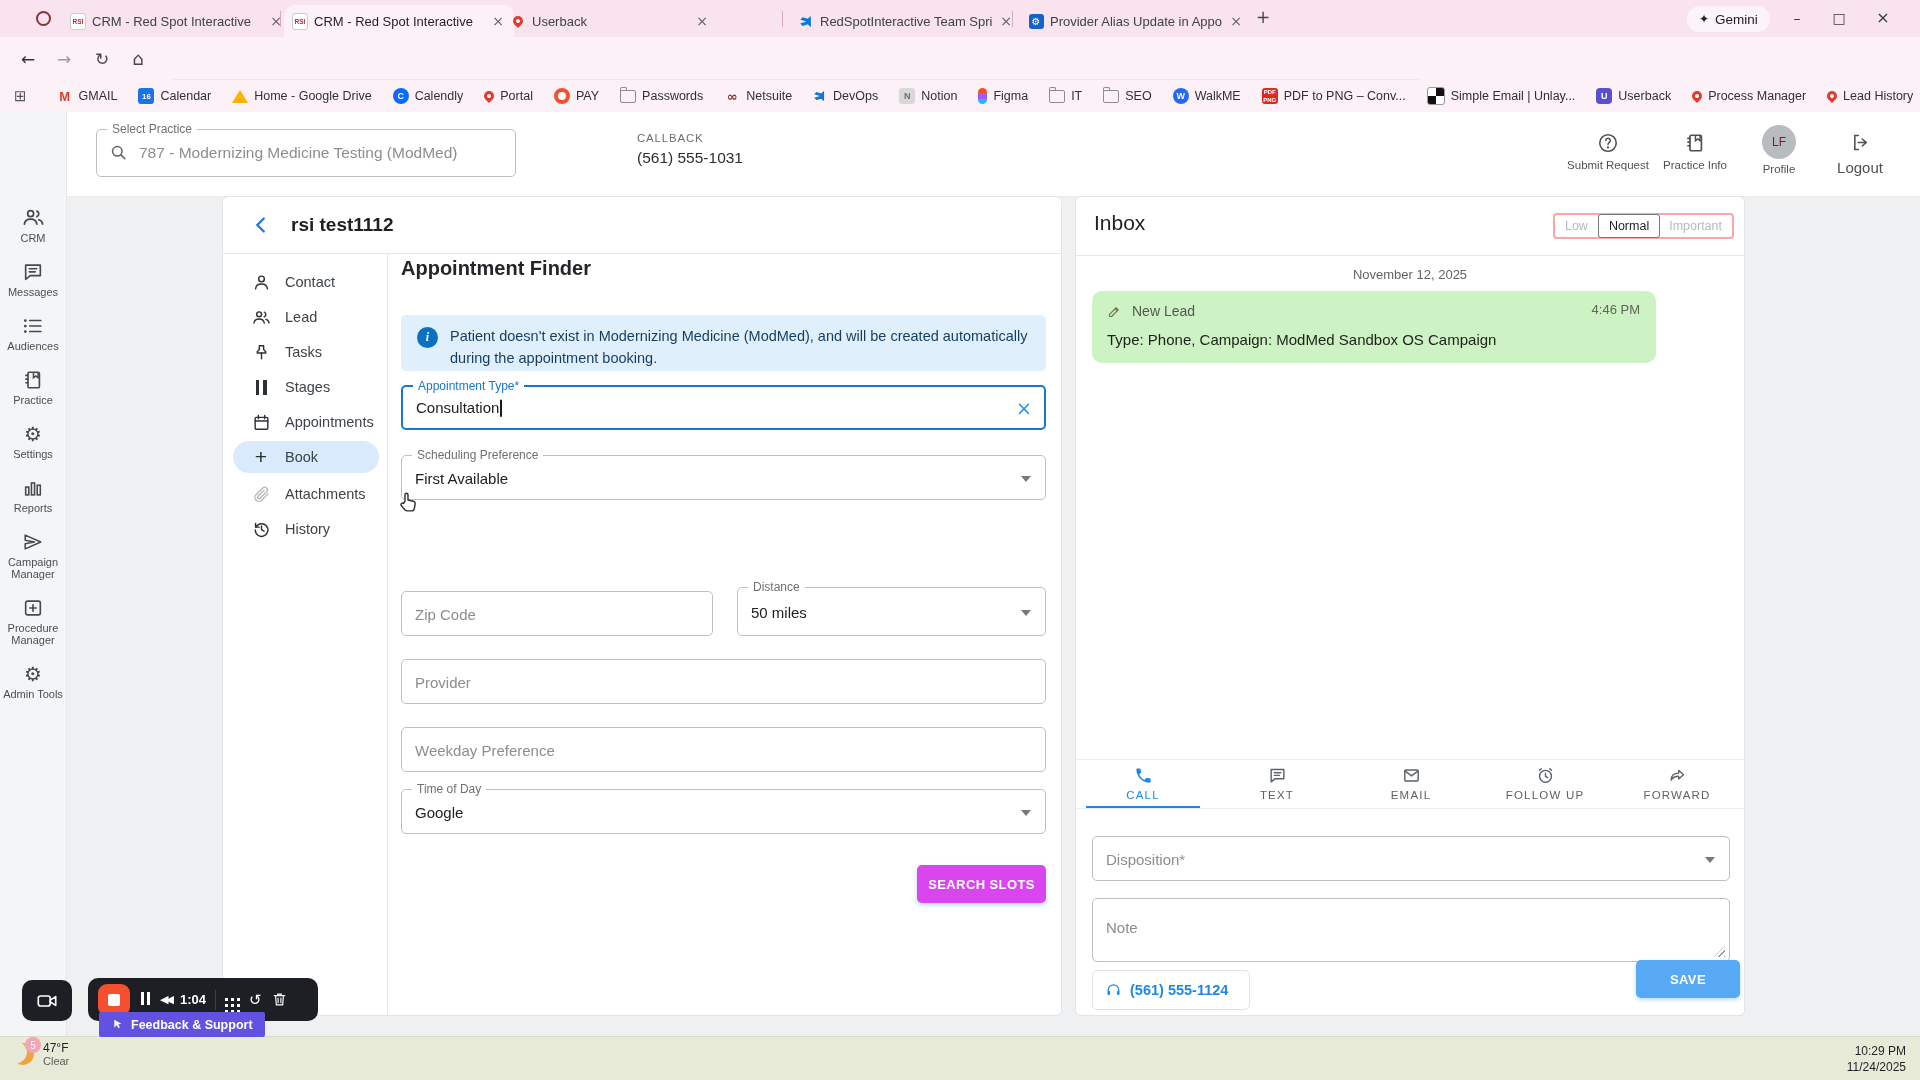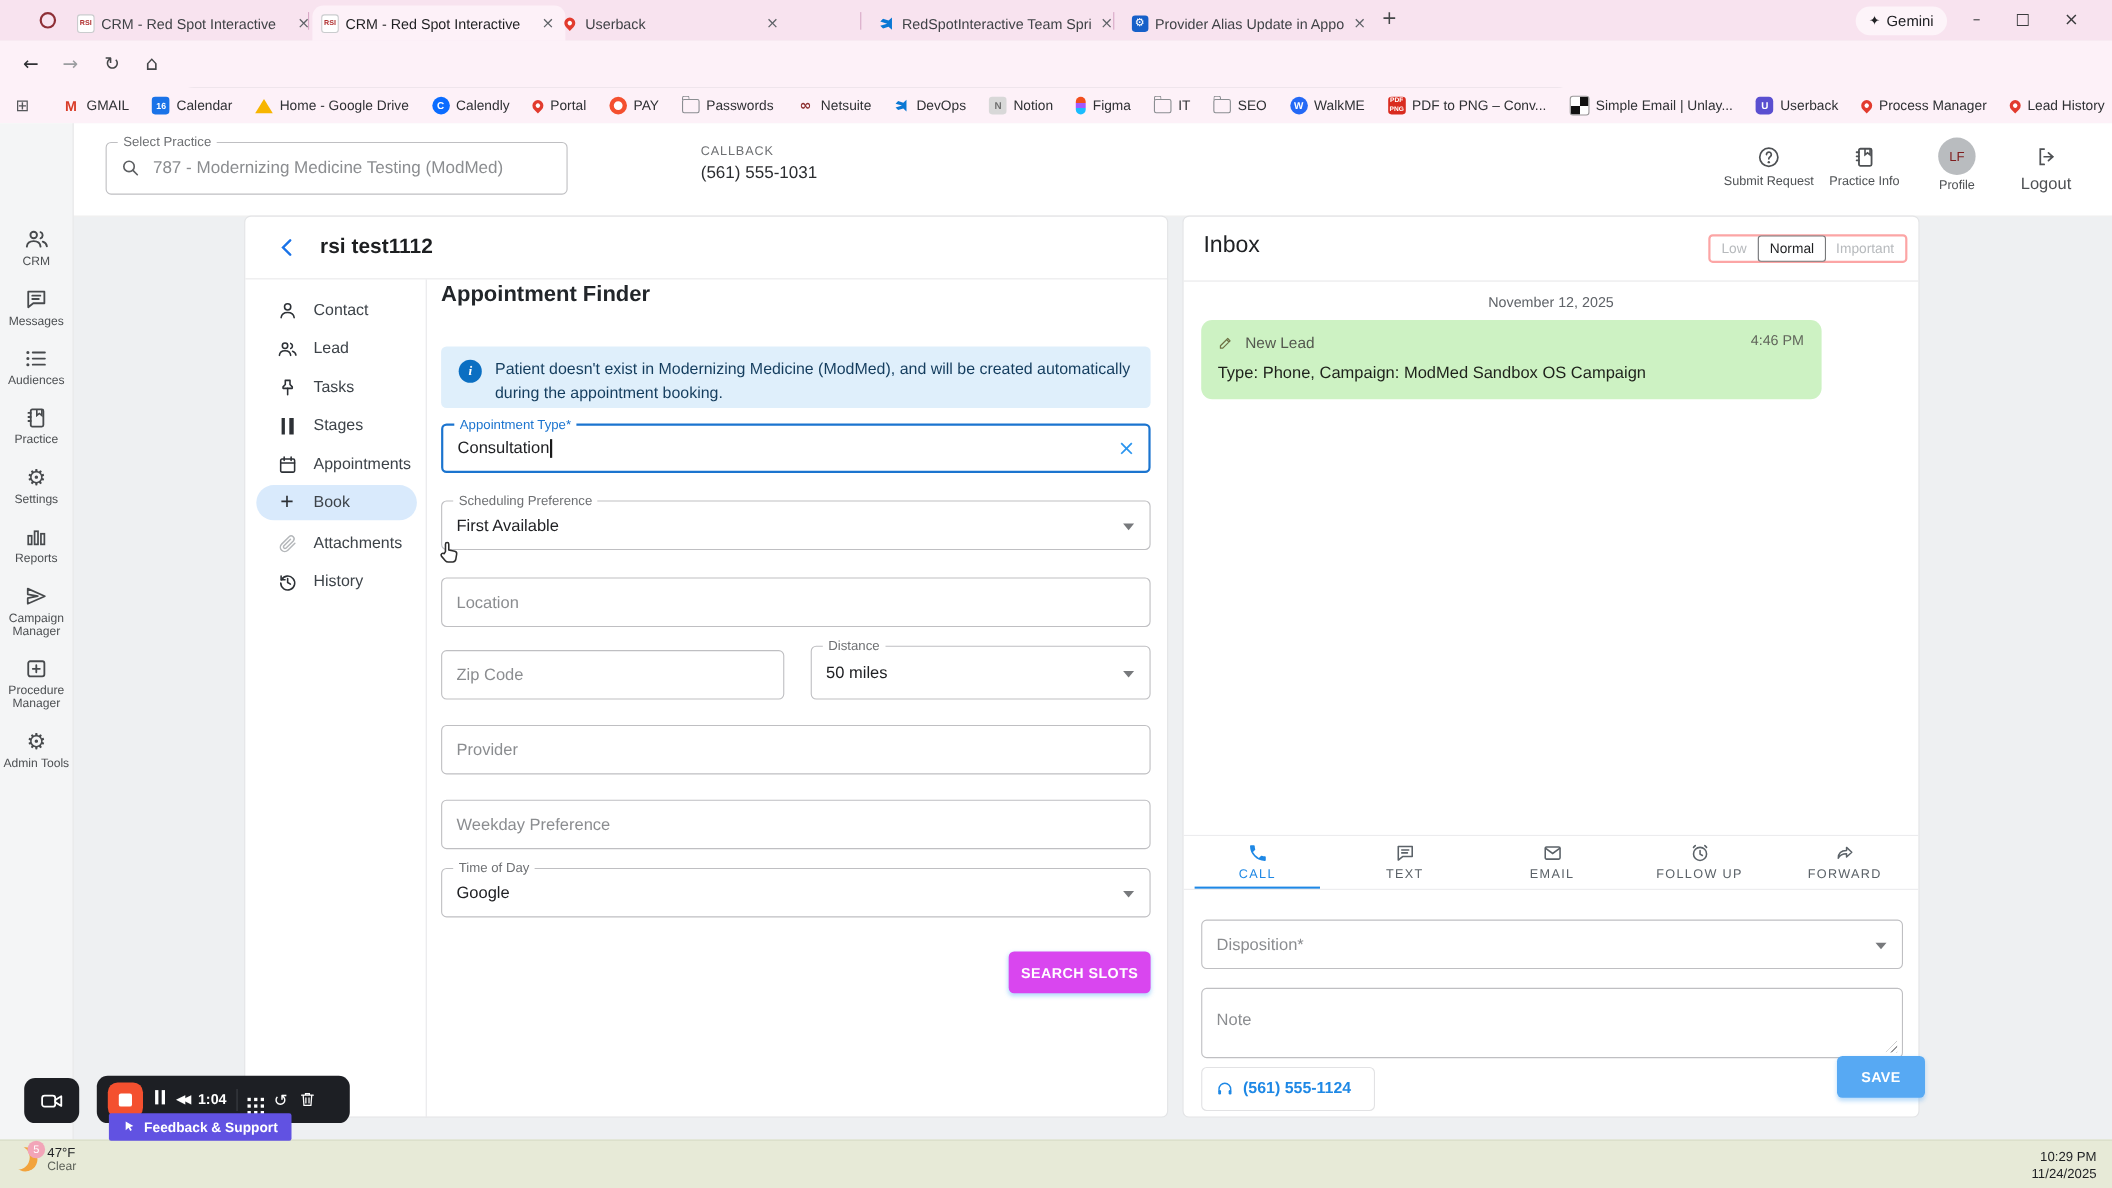--- a/index.html
+++ b/index.html
@@ -584,23 +584,20 @@
     <div class="fieldbox drop" style="left:178px;top:258px;width:645px;height:45px;">
       <span class="flbl">Scheduling Preference</span>
       <span class="fval">First Available</span>
     </div>
     <span class="abs" style="left:172px;top:292px;z-index:40;">
         <svg class="ic" width="26" height="26" viewBox="0 0 24 24">
           <use href="#i-hand"></use>
         </svg>
       </span>
 
-    <div class="fieldbox" style="left:178px;top:328px;width:645px;height:45px;">
-      <span class="fph">Location</span>
-    </div>
 
     <div class="fieldbox" style="left:178px;top:394px;width:312px;height:45px;">
       <span class="fph">Zip Code</span>
     </div>
     <div class="fieldbox drop" style="left:514px;top:390px;width:309px;height:49px;">
       <span class="flbl">Distance</span>
       <span class="fval">50 miles</span>
     </div>
 
     <div class="fieldbox" style="left:178px;top:462px;width:645px;height:45px;">
@@ -679,21 +676,21 @@
       <div class="fieldbox" style="left:16px;top:138px;width:638px;height:64px;">
         <span class="fph" style="top:20px;transform:none;">Note</span>
         <span class="nres"></span>
       </div>
       <div class="abs" style="left:16px;top:210px;width:158px;height:40px;border:1px solid #e2e2e4;border-radius:5px;display:flex;align-items:center;gap:8px;padding:0 12px;box-sizing:border-box;color:#1e88e5;">
         <svg class="ic" width="17" height="17" viewBox="0 0 24 24">
             <use href="#i-headset"></use>
           </svg>
         <span style="font-size:14.5px;font-weight:bold;">(561) 555-1124</span>
       </div>
-      <div class="bluebtn abs" style="left:594px;top:200px;width:80px;height:38px;background:#57a9f3;box-shadow:0 2px 4px rgba(87,169,243,.4);">SAVE</div>
+      <div class="bluebtn abs" style="left:560px;top:200px;width:104px;height:38px;background:#57a9f3;box-shadow:0 2px 4px rgba(87,169,243,.4);">SAVE</div>
     </div>
   </div>
 
   <div class="reccam">
     <svg class="ic" width="22" height="22" viewBox="0 0 24 24" style="color:#fff;">
         <use href="#i-camera"></use>
       </svg>
   </div>
   <div class="recpill">
     <span style="width:32px;height:32px;border-radius:9px;background:#f4502f;display:flex;align-items:center;justify-content:center;flex:none;">

